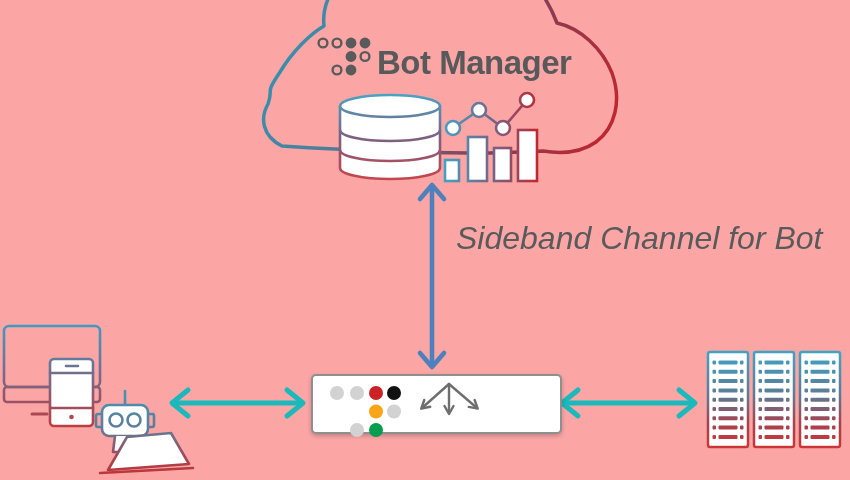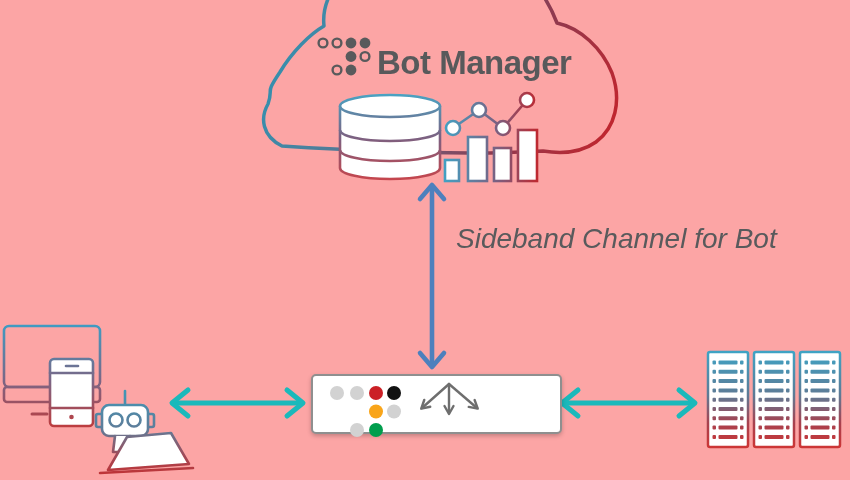--- a/index.html
+++ b/index.html
@@ -1,21 +1,21 @@
 <!DOCTYPE html>
 <html><head>
 <meta charset="utf-8">
 <style>
   html,body{margin:0;padding:0;background:#ffffff;}
   #canvas{position:relative;width:850px;height:480px;background:#fca5a5;overflow:hidden;
           font-family:Liberation Sans, sans-serif;}
   #canvas svg{position:absolute;left:0;top:0;}
   .title{position:absolute;left:377px;top:44px;font-size:33px;font-weight:bold;
          letter-spacing:-0.5px;color:#58595b;white-space:nowrap;}
-  .sideband{position:absolute;left:456px;top:220px;font-size:28px;font-style:italic;
+  .sideband{position:absolute;left:456px;top:220px;font-size:32px;font-style:italic;
             color:#595a5c;line-height:37px;white-space:nowrap;}
   .boxshadow{filter:drop-shadow(0 2px 2px rgba(0,0,0,0.22));}
 </style>
 </head>
 <body>
 
 <div id="canvas">
 
 <svg width="850" height="480" viewBox="0 0 850 480">
   <defs>

